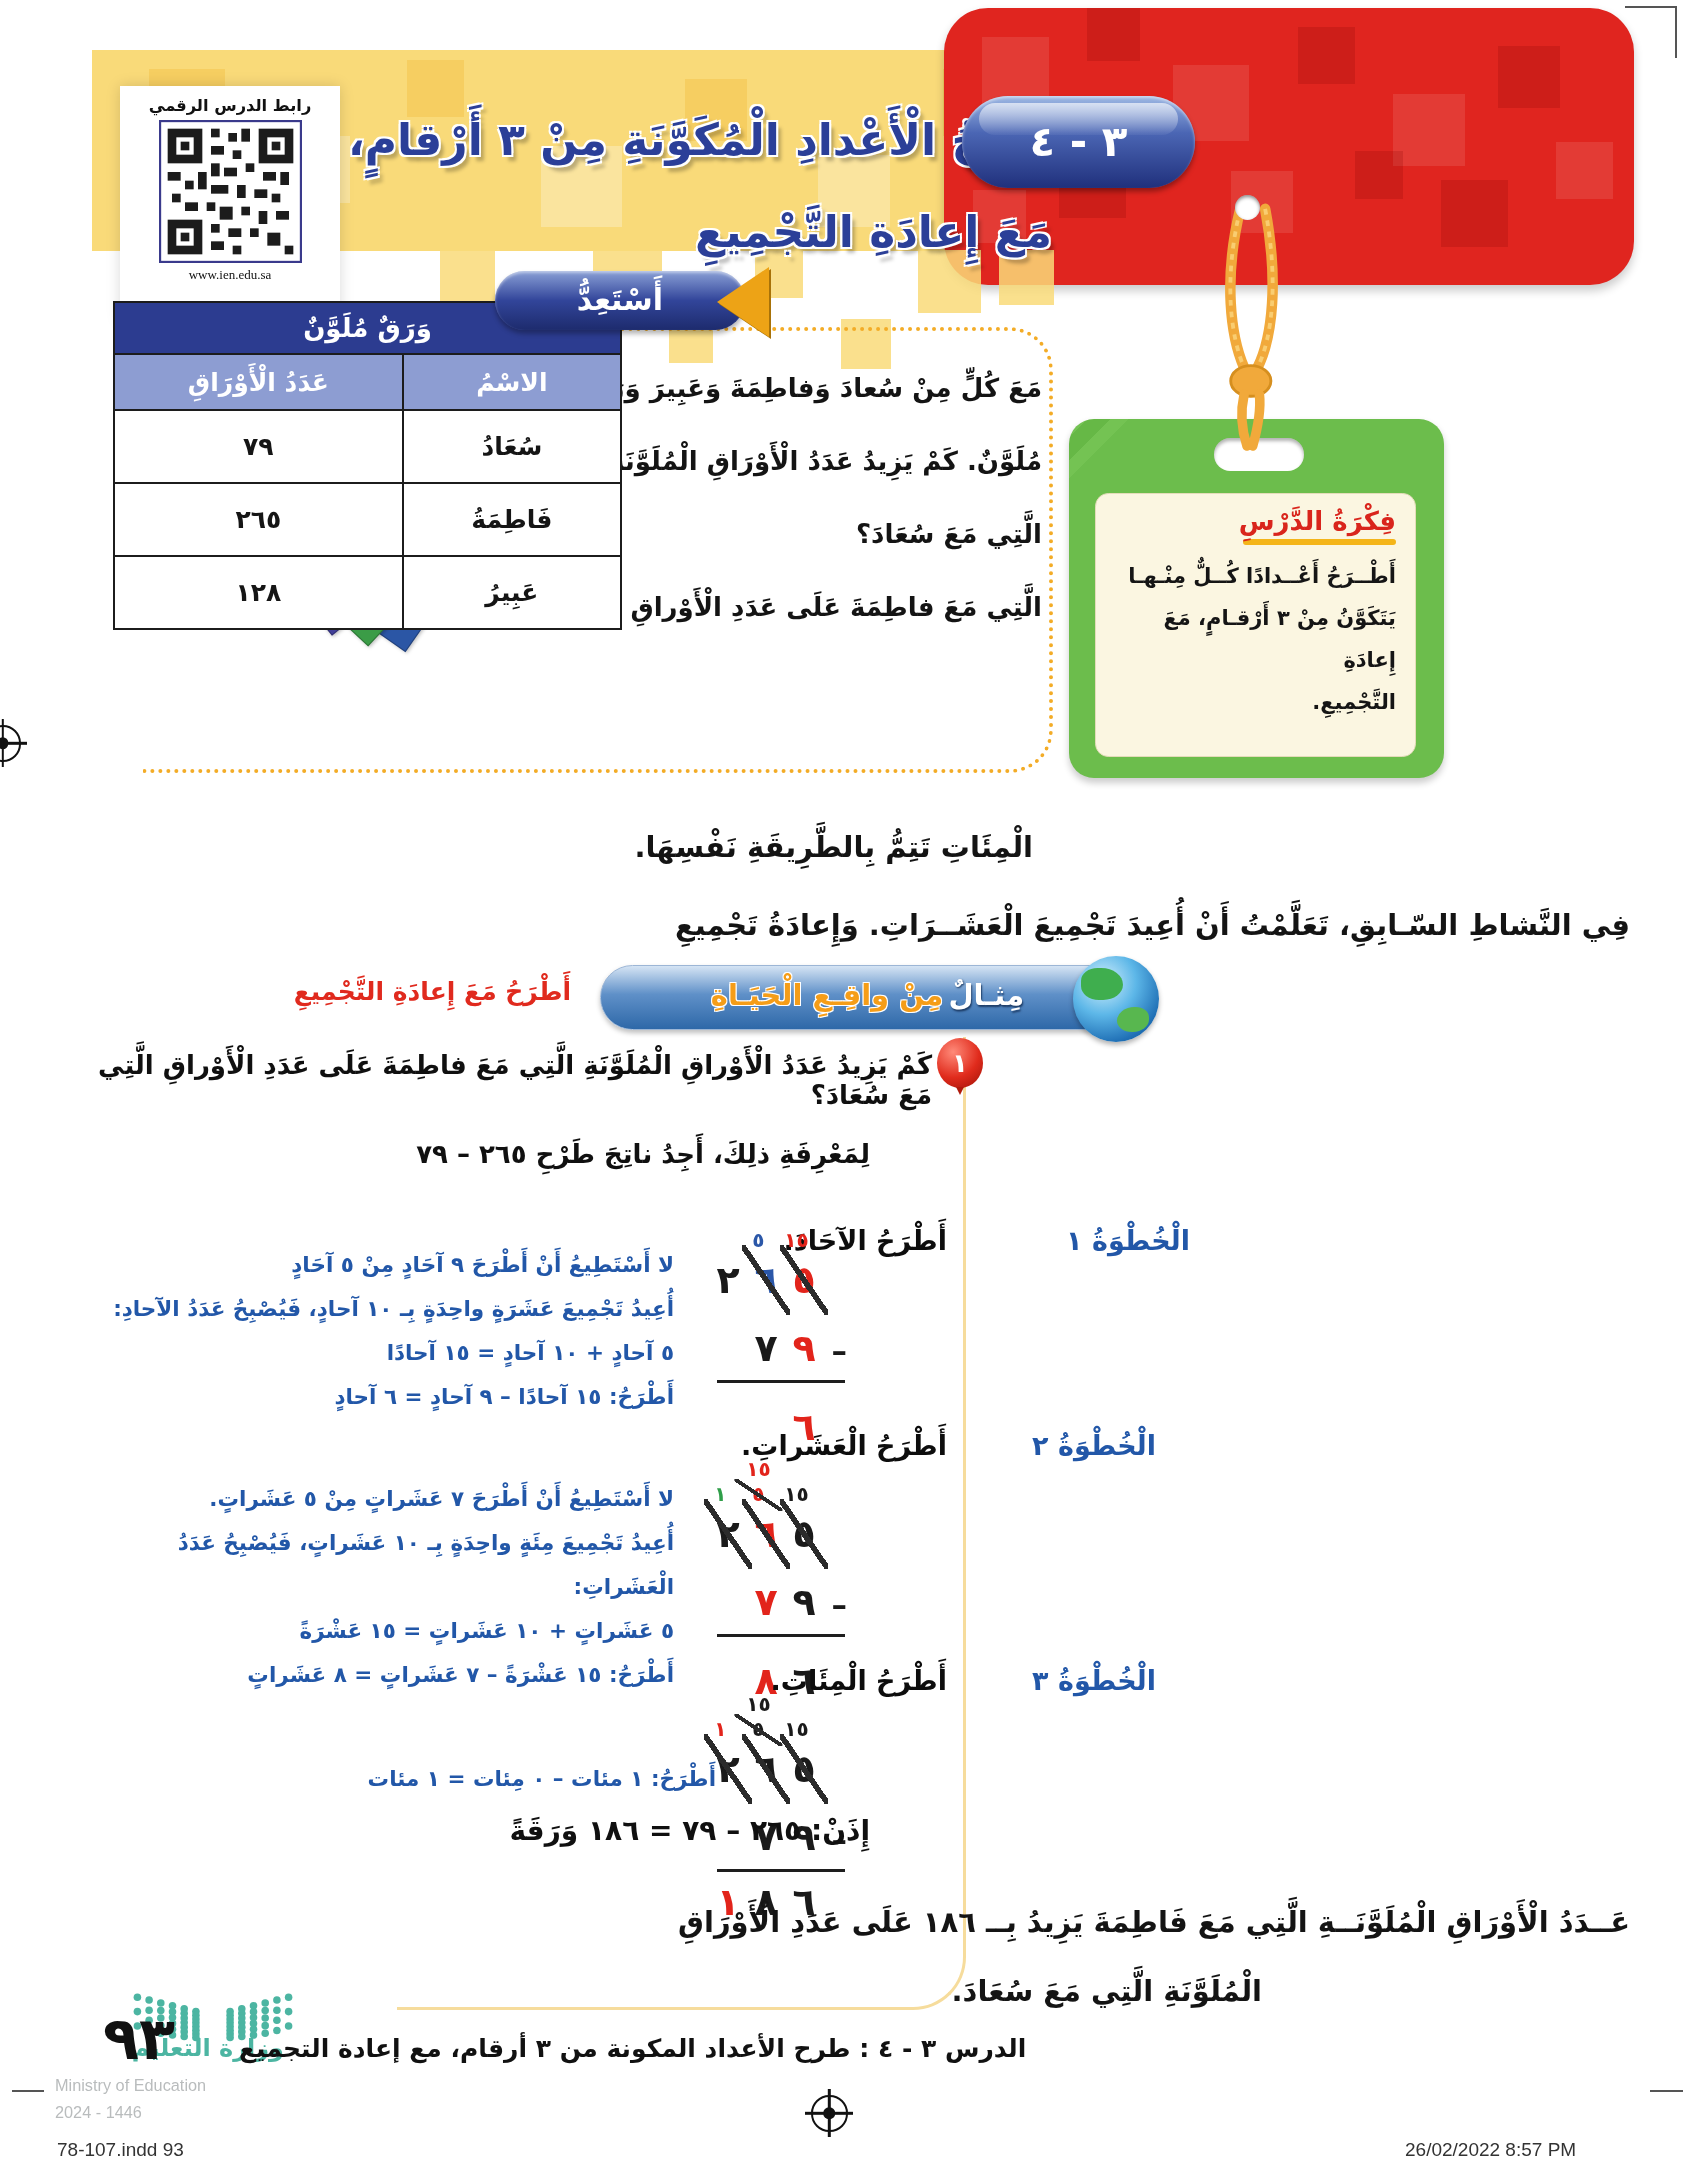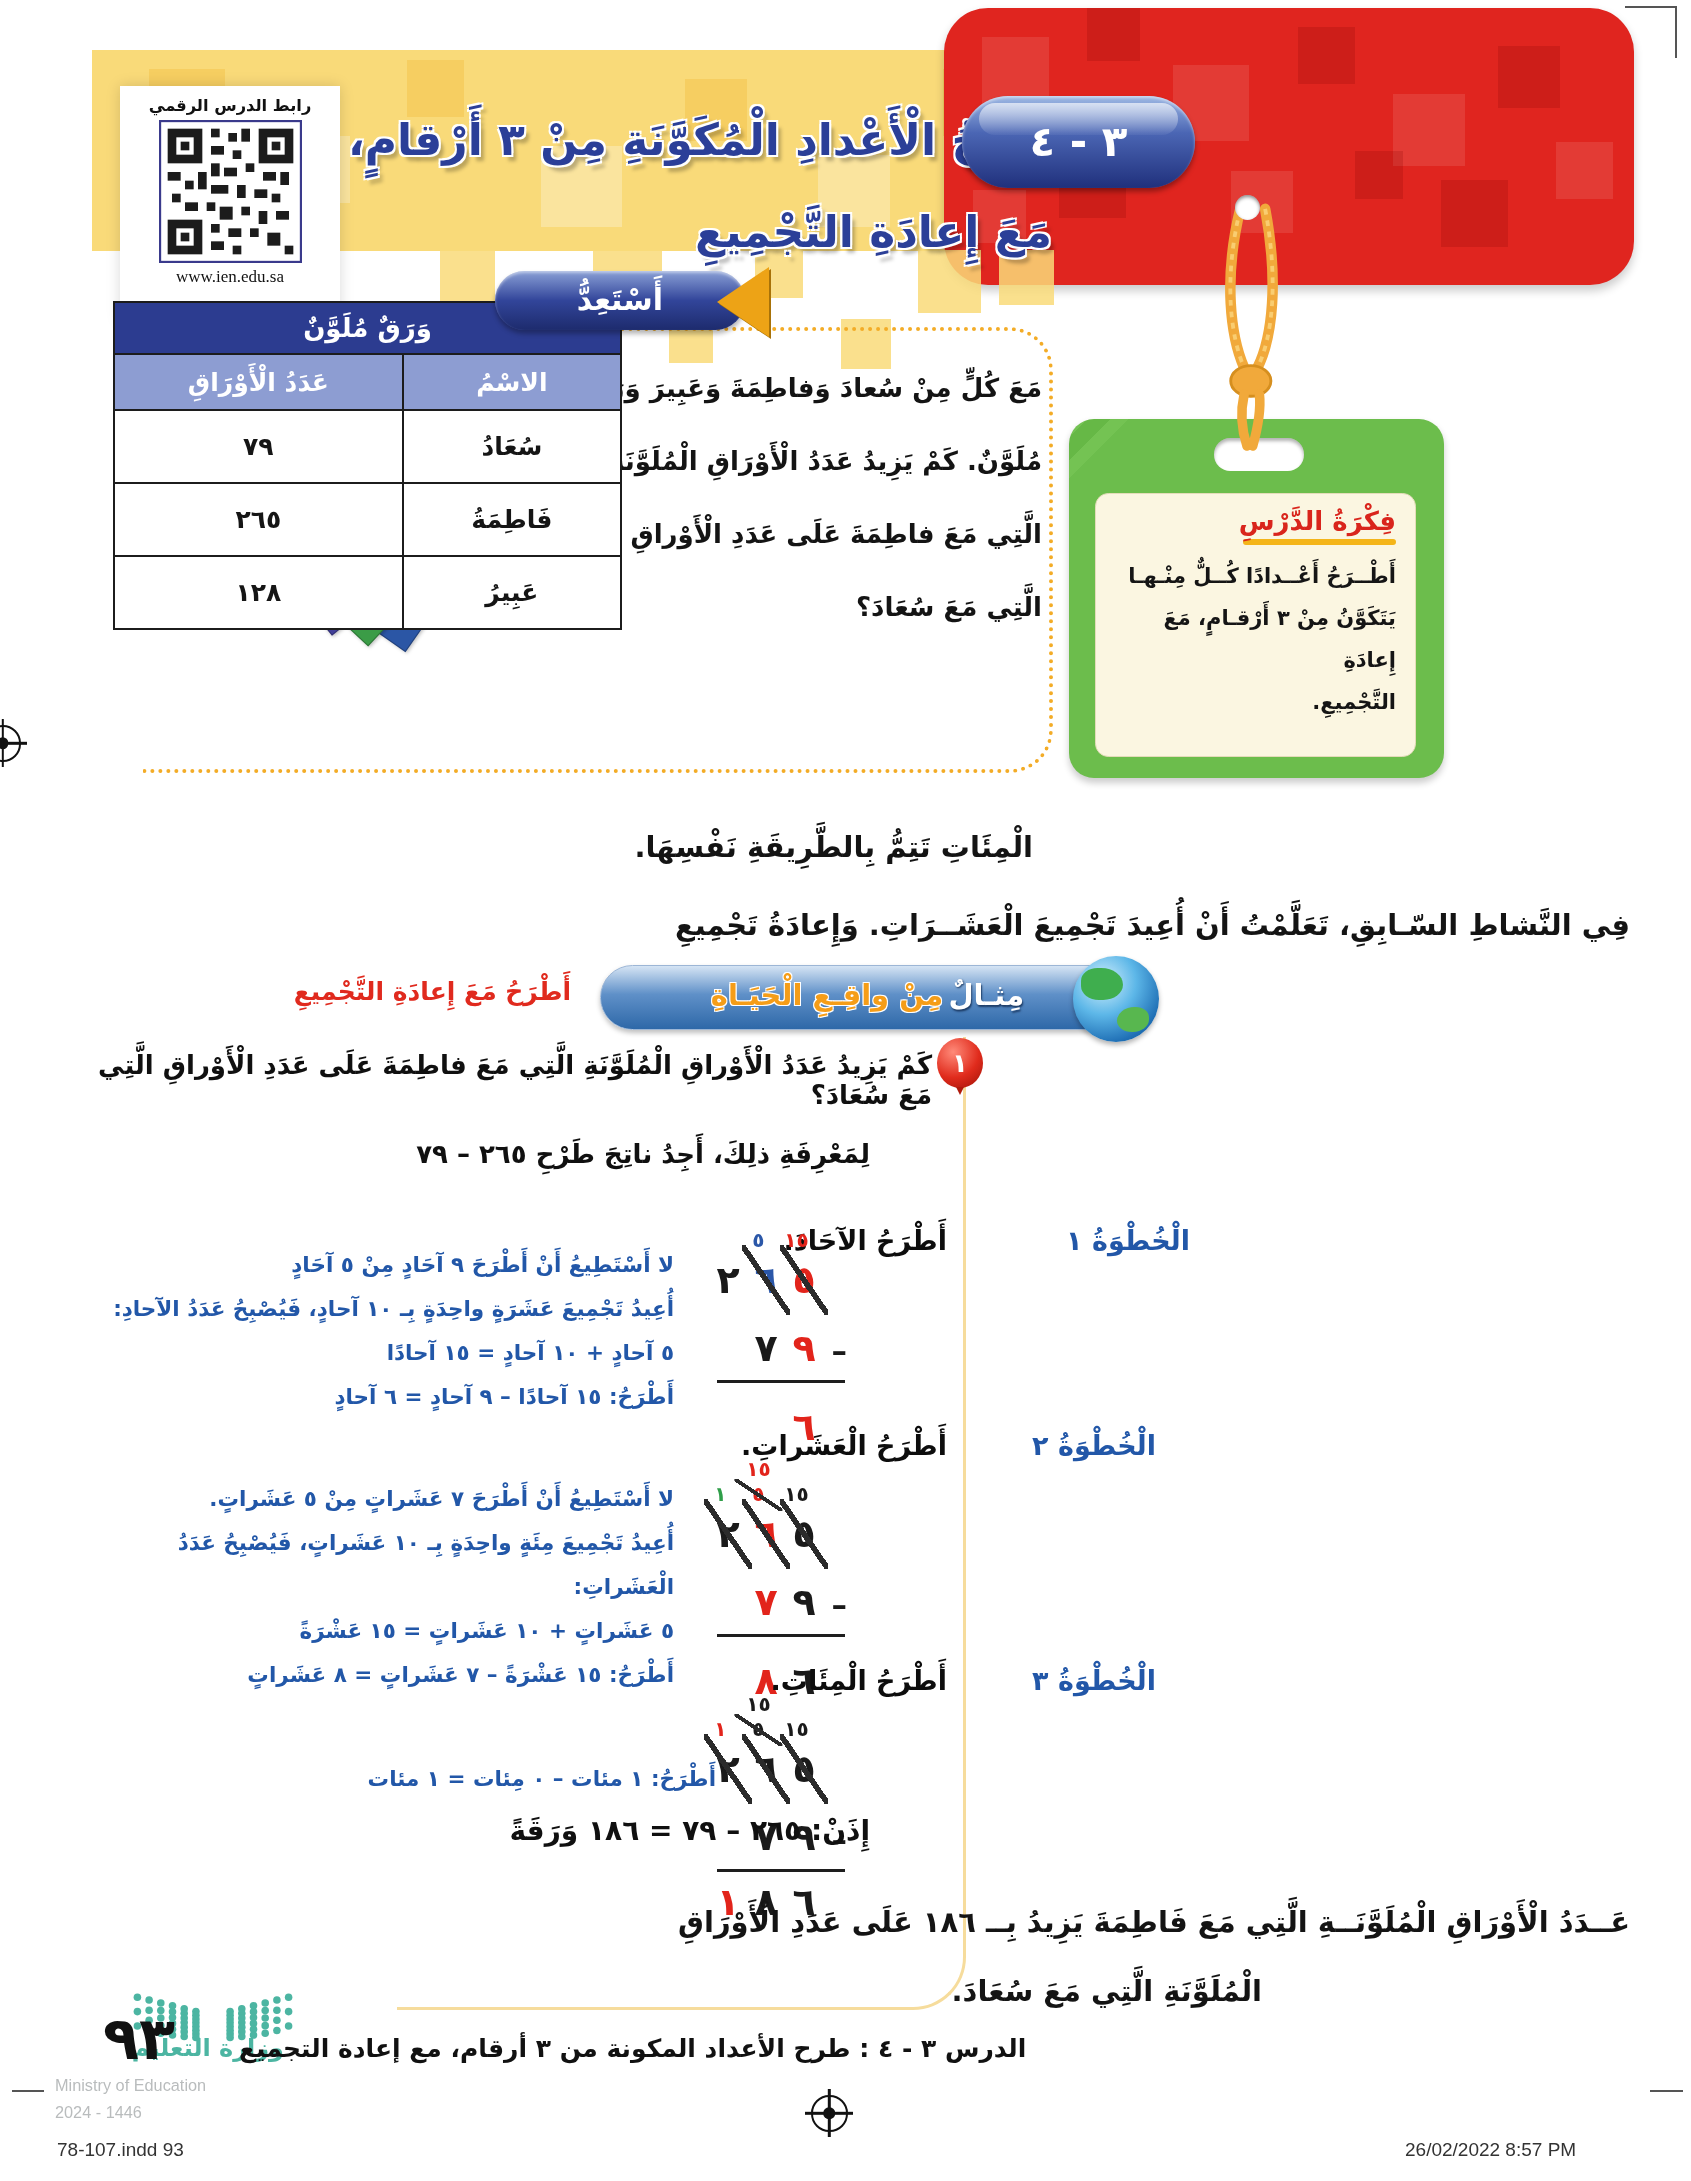--- a/index.html
+++ b/index.html
@@ -46,21 +46,21 @@
   .page-title{left:96px;top:94px;width:956px;direction:rtl;text-align:left;z-index:2;}
   .page-title .t-line{display:block;text-align:right;font-size:44px;font-weight:bold;color:#2b3f98;line-height:92px;
      text-shadow:1.9px 1.9px 0 #fff,-1.9px 1.9px 0 #fff,1.9px -1.9px 0 #fff,-1.9px -1.9px 0 #fff,4.8px 5.7px 3.8px rgba(0,0,0,.25);}
   .page-title .t2{margin-left:38px;}
 
   
   .qr-box{left:120px;top:86px;width:220px;height:235px;background:#fff;z-index:3;text-align:center;
      box-shadow:0 0 13.4px rgba(0,0,0,.15);}
   .qr-label{font-size:16.3px;font-weight:bold;color:#111;margin-top:9.6px;direction:rtl;}
   .qr-svg{margin-top:5.7px;}
-  .qr-url{font-size:17px;color:#111;font-family:"Liberation Serif","DejaVu Serif",serif;}
+  .qr-url{font-size:13px;color:#111;font-family:"Liberation Serif","DejaVu Serif",serif;}
 
   
   .paper-fan{left:27px;top:241px;width:449px;height:335px;z-index:3;}
   .sheet{position:absolute;left:167px;top:96px;width:244px;height:180px;border:1px solid rgba(0,0,0,.25);
      box-shadow:0 1.9px 3.8px rgba(0,0,0,.25);transform-origin:95% 25%;}
 
   
   .data-table{left:113px;top:301px;width:505px;border:2.9px solid #1c1c1c;background:#0369a1;z-index:5;direction:rtl;}
   .t-title{background:#2c3c90;color:#fff;font-size:26px;font-weight:bold;text-align:center;height:50px;line-height:50px;
      border-bottom:2.4px solid #1c1c1c;}
@@ -309,22 +309,22 @@
           <div class="cell cell-count">١٢٨</div>
         </div>
       </div>
   </div>
 
   <div class="ready-banner abs">أَسْتَعِدُّ</div>
   <div class="ready-arrow abs"></div>
   <div class="prep-par abs">
     <span class="p-line">مَعَ كُلٍّ مِنْ سُعادَ وَفاطِمَةَ وَعَبِيرَ وَرَقٌ</span>
     <span class="p-line">مُلَوَّنٌ. كَمْ يَزِيدُ عَدَدُ الْأَوْرَاقِ الْمُلَوَّنَةِ</span>
+    <span class="p-line">الَّتِي مَعَ سُعَادَ؟</span>
     <span class="p-line">الَّتِي مَعَ فاطِمَةَ عَلَى عَدَدِ الْأَوْراقِ</span>
-    <span class="p-line">الَّتِي مَعَ سُعَادَ؟</span>
   </div>
 
   <div class="intro-par abs">
     <span class="p-line indent">الْمِئَاتِ تَتِمُّ بِالطَّرِيقَةِ نَفْسِهَا.</span>
     <span class="p-line">فِي النَّشاطِ السّـابِقِ، تَعَلَّمْتُ أَنْ أُعِيدَ تَجْمِيعَ الْعَشَــرَاتِ. وَإِعادَةُ تَجْمِيعِ</span>
   </div>
 
   <div class="side-label abs">أَطْرَحُ مَعَ إِعادَةِ التَّجْمِيعِ</div>
   <div class="life-pill abs">
     <span class="w1">مِثـالٌ</span>

